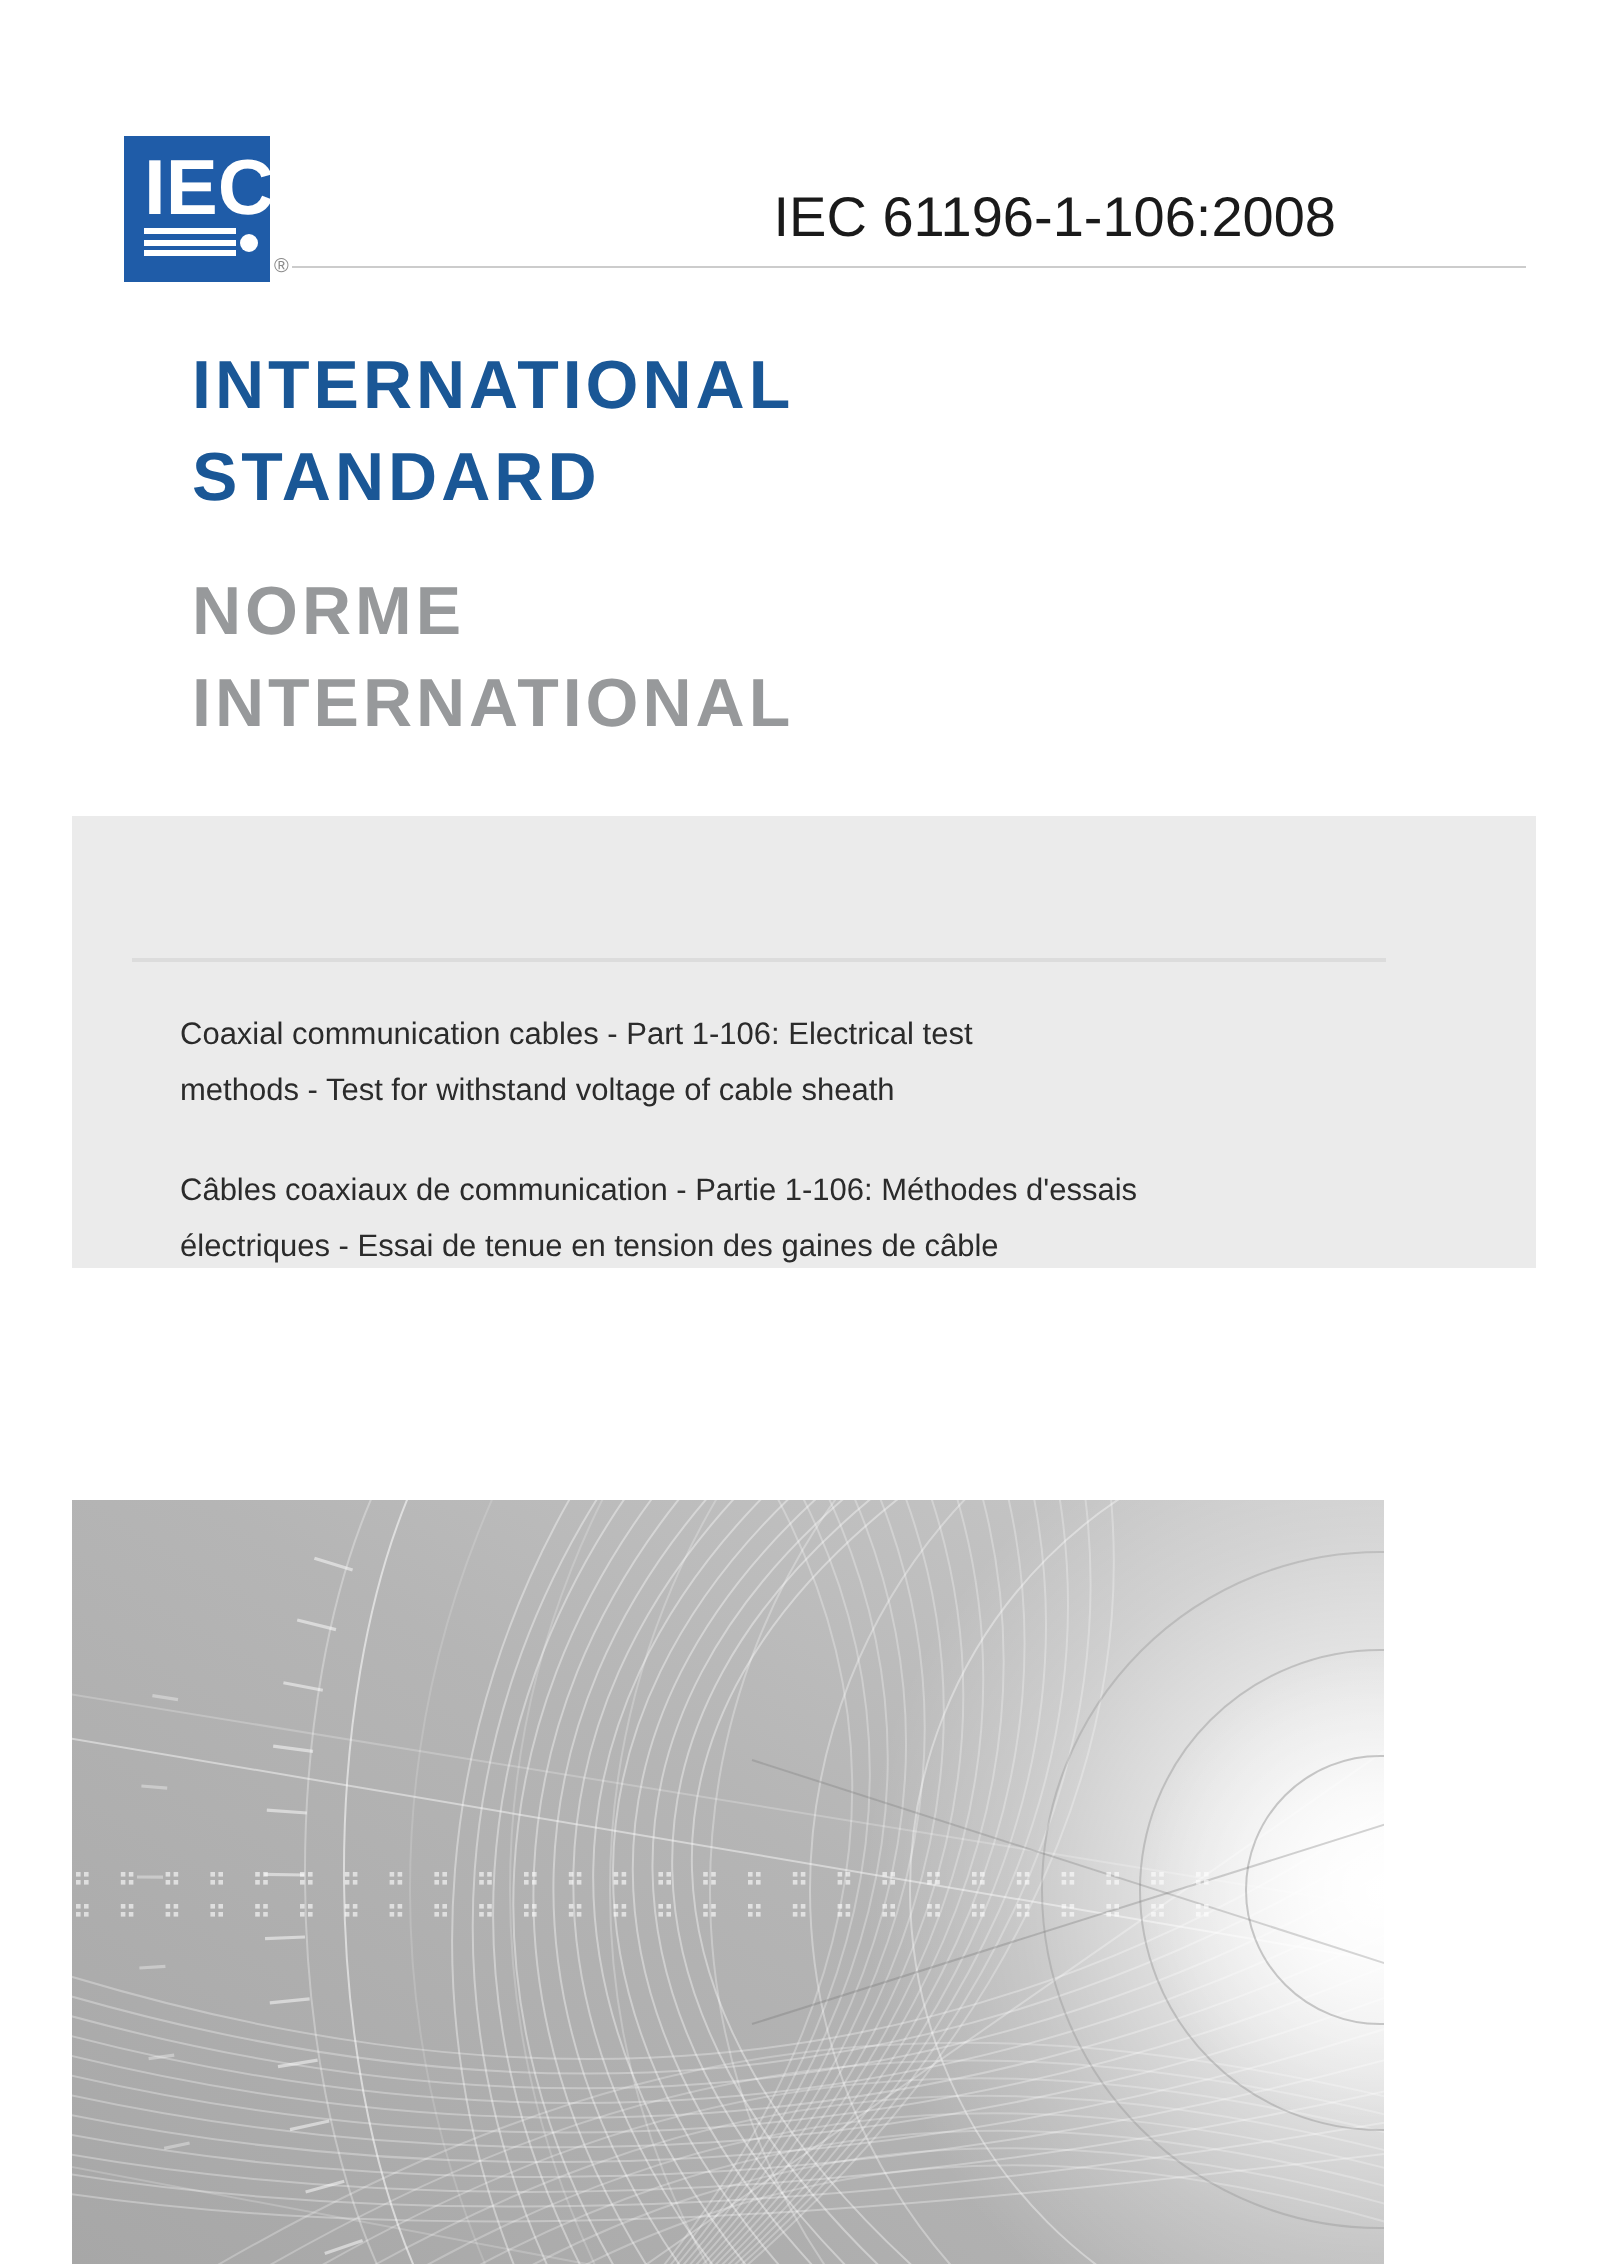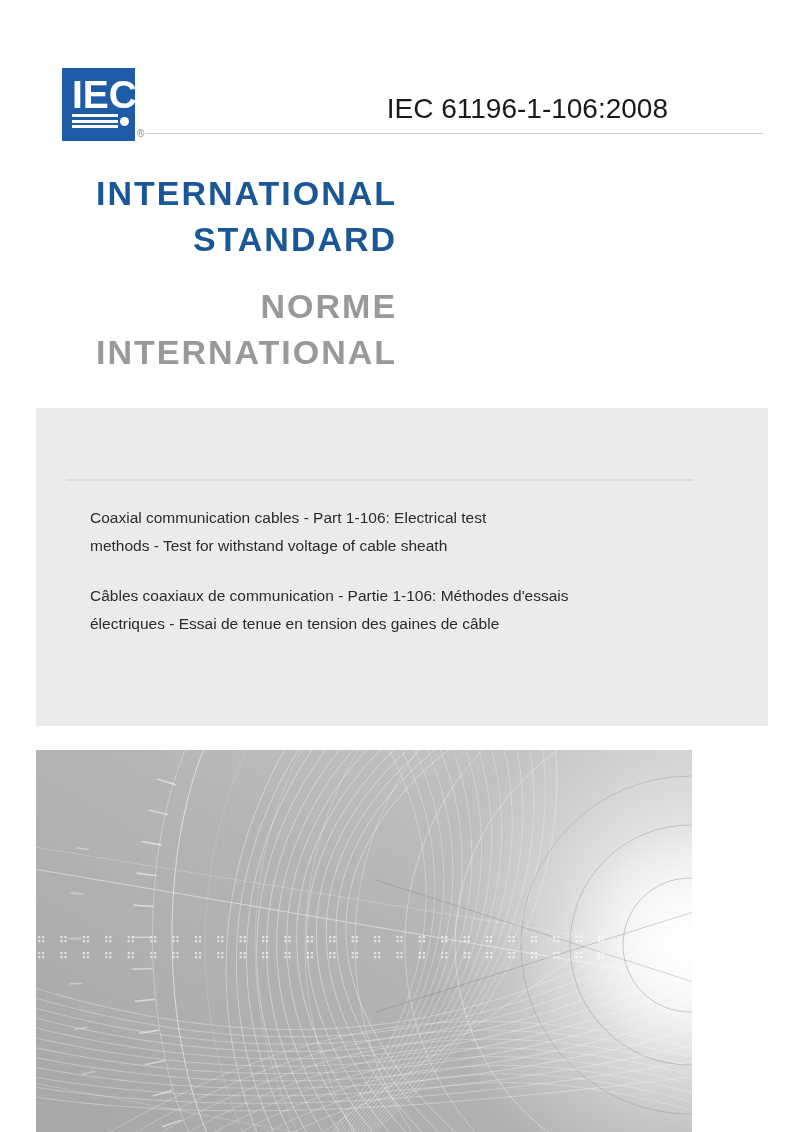--- a/index.html
+++ b/index.html
@@ -53,29 +53,28 @@
   }
 
   
   .type-en,.type-fr{
     position:absolute; left:96px;
     margin:0;
     font-size:34px; font-weight:700;
     line-height:46px;
     letter-spacing:2px;
     white-space:pre-line;
-    text-align:right;
   }
   .type-en{top:170px; color:#1A5796;}
   .type-fr{top:283px; color:#97999b;}
 
   
   .panel{
     position:absolute; left:36px; top:408px;
-    width:732px; height:318px;
+    width:732px; height:226px;
     background:#ebebeb;
   }
   .panel-rule{
     position:absolute; left:30px; top:71px;
     width:627px; height:2px; background:#dcdcdc;
   }
   .title-en,.title-fr{
     position:absolute; left:54px;
     margin:0;
     font-size:15.5px; line-height:27.5px;

